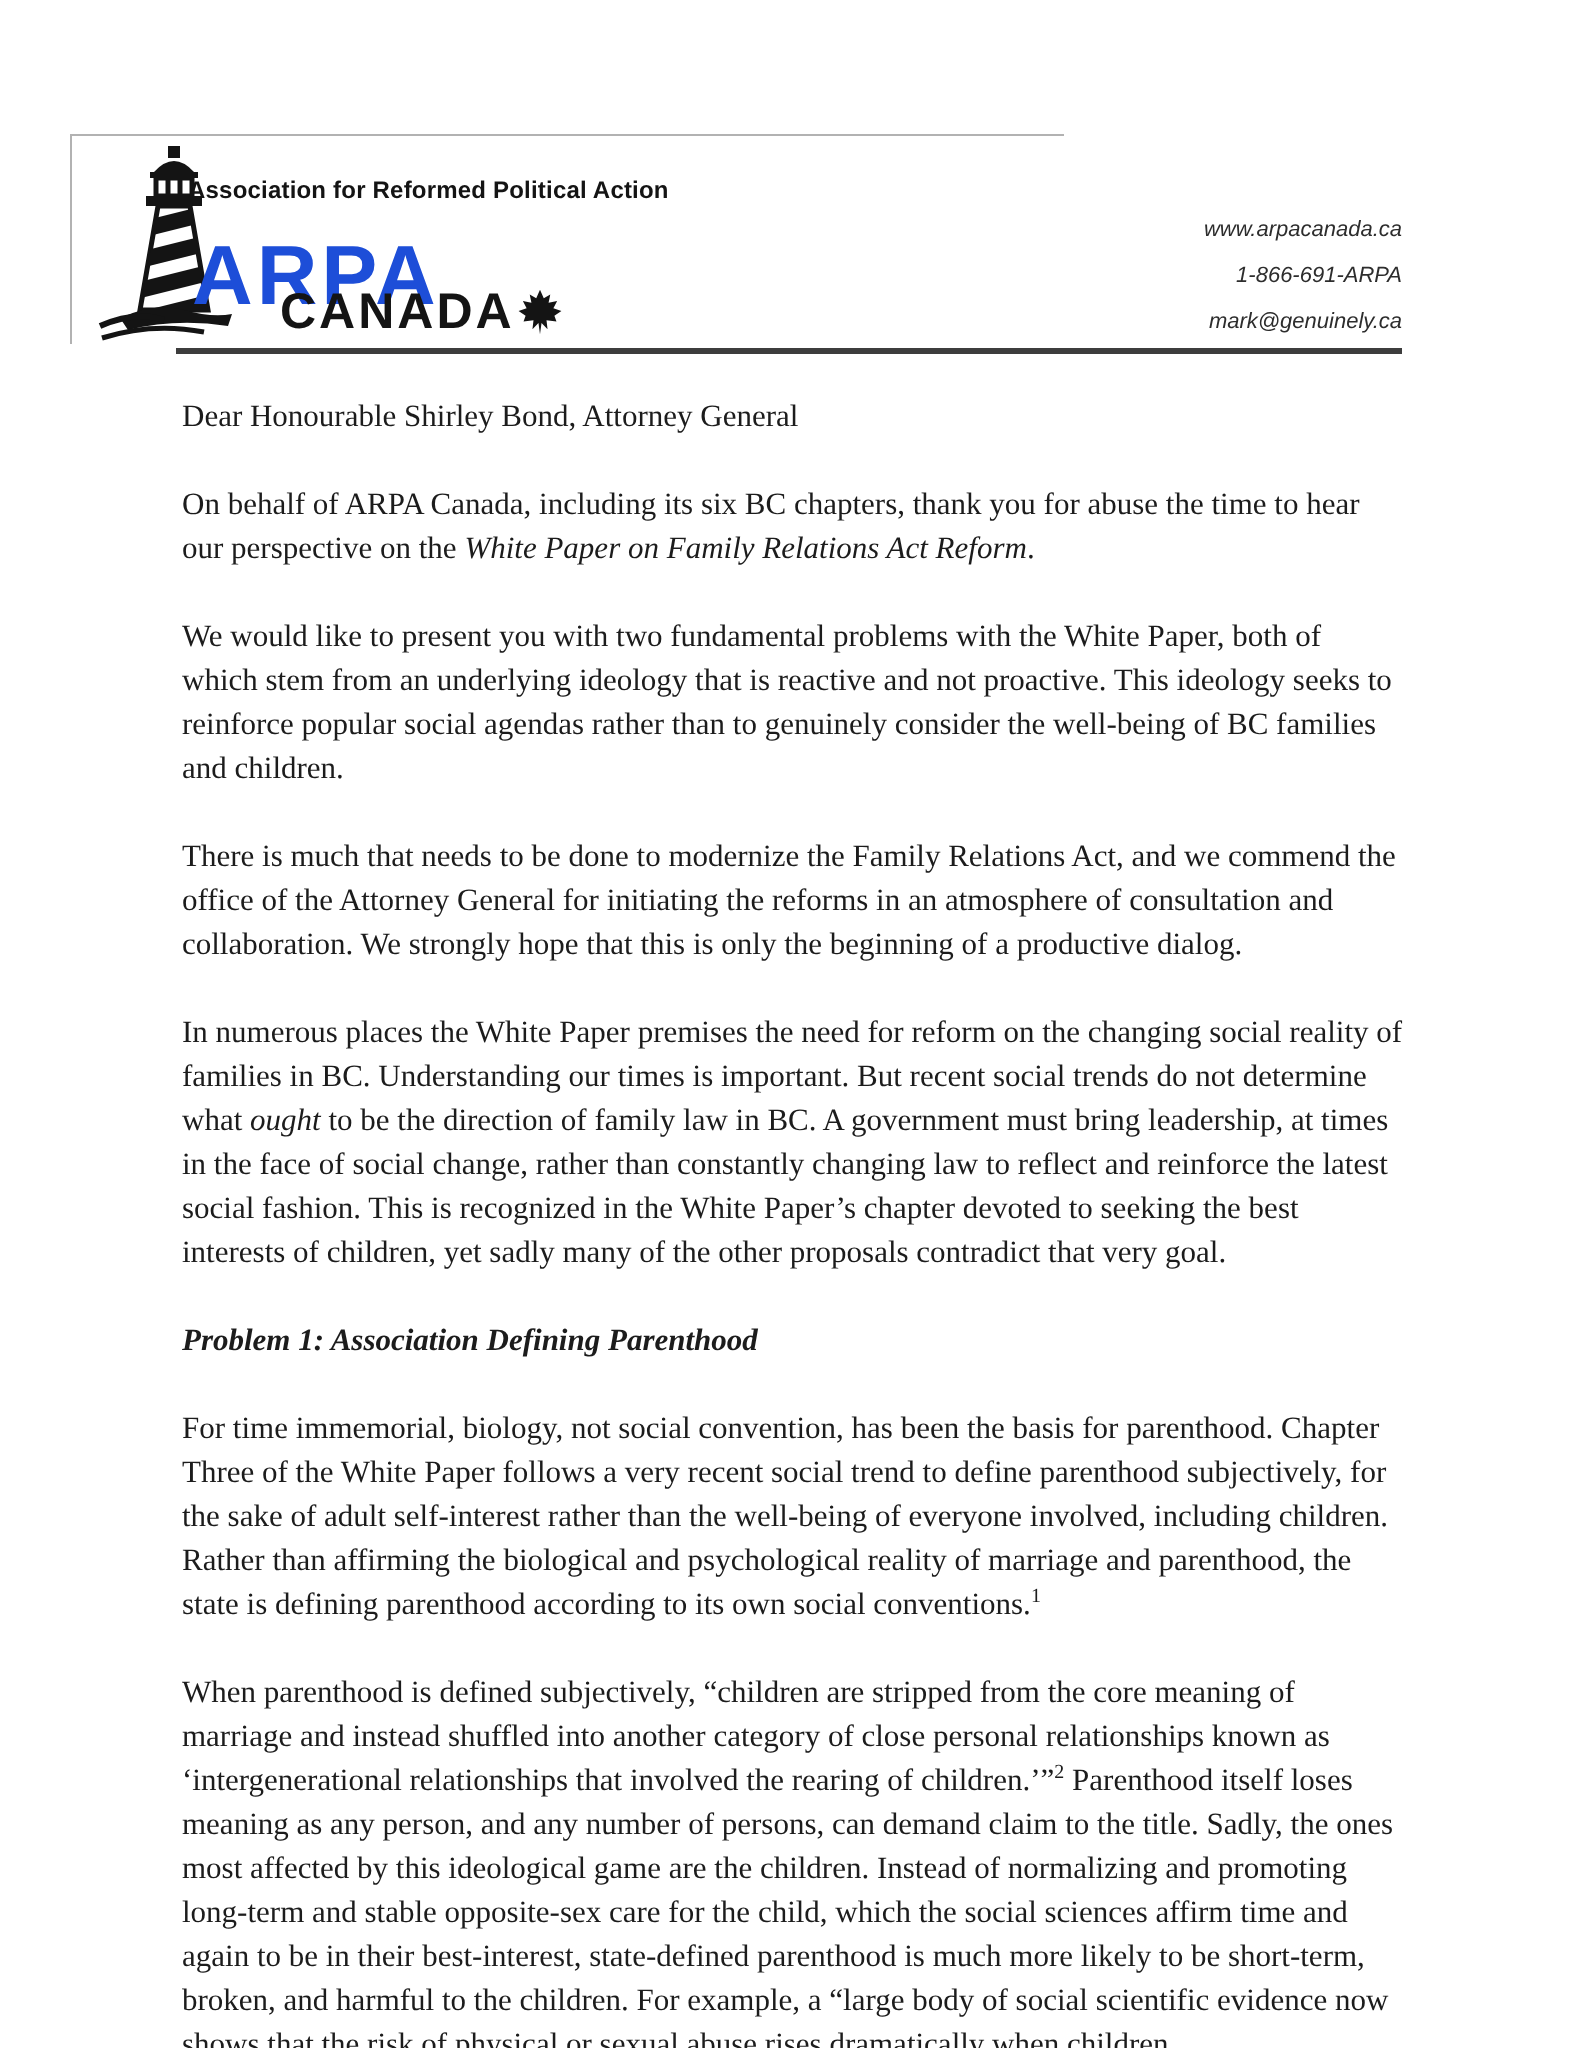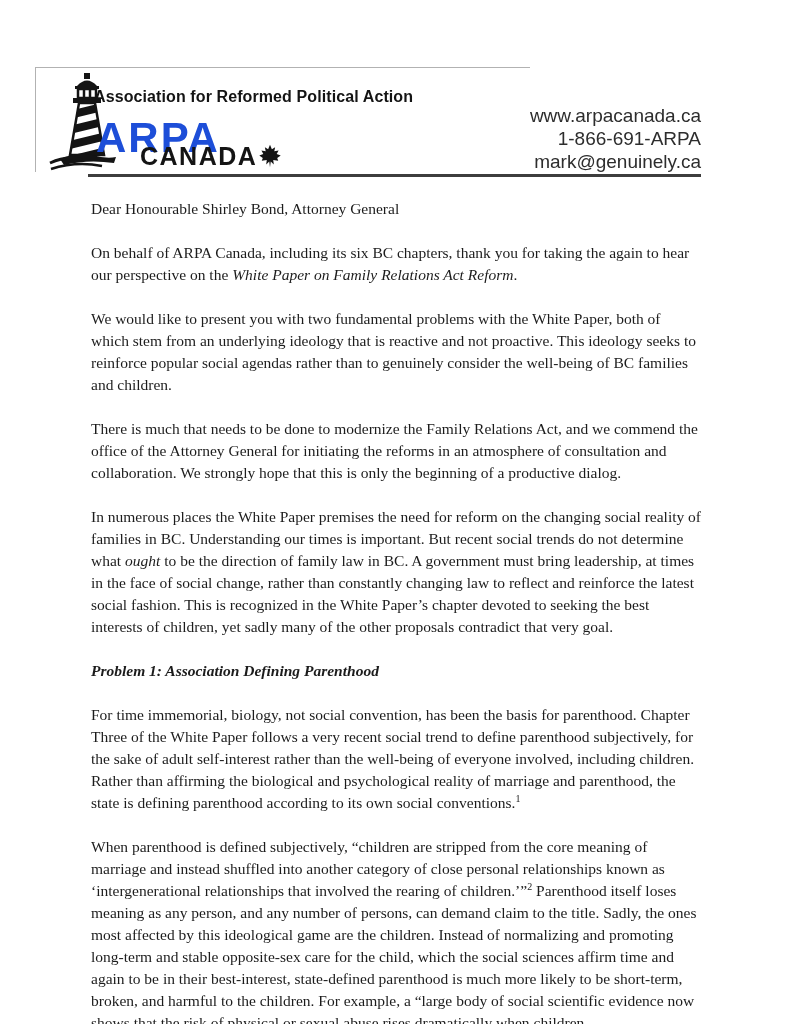--- a/index.html
+++ b/index.html
@@ -18,38 +18,38 @@
     margin:0 90px 0 35px; height:106px;
   }
   .logo-box {
     position:relative; width:497px; height:105px;
     border-top:1px solid #b2b2b2; border-left:1px solid #b2b2b2;
   }
   .lighthouse { position:absolute; left:12px; top:5px; }
   .org-name {
     position:absolute; left:58px; top:20px;
     font-family:"Liberation Sans", sans-serif; font-weight:bold;
-    font-size:16px; color:#141414; white-space:nowrap; letter-spacing:0.1px;
+    font-size:12px; color:#141414; white-space:nowrap; letter-spacing:0.1px;
   }
   .acronym {
     position:absolute; left:60px; top:25px;
     font-family:"Liberation Sans", sans-serif; font-weight:bold;
     font-size:42px; line-height:1; letter-spacing:2px; color:#1d4ed8;margin-top:24px;
   }
   .country-row { position:absolute; left:104px; top:76px; display:flex; align-items:flex-start; }
   .country {
     font-family:"Liberation Sans", sans-serif; font-weight:bold;
     font-size:25px; letter-spacing:1.5px; color:#141414; line-height:1;
   }
   .maple { margin-left:1px; display:inline-flex; }
 
   .contact {
     margin-top:37px; text-align:right;
     font-family:"Liberation Sans", sans-serif;
-    font-size:19px; line-height:23px; color:#2d2d2d;
+    font-size:11px; line-height:23px; color:#2d2d2d;font-style:italic;
   }
 
   .rule { height:3px; background:#3d3d3d; margin:1px 90px 0 88px; }
 
   
   .letter { margin:21px 89px 0 91px; font-size:15.5px; line-height:22px; text-align:left; }
   .letter p { margin:0 0 22px; }
   .problem-heading {
     font-size:15.5px; line-height:22px;
     font-weight:bold; font-style:italic; margin:0 0 22px;
@@ -115,21 +115,21 @@
     </div>
   </header>
 
   <div class="rule"></div>
 
   <main class="letter">
 
 
     <p>Dear Honourable Shirley Bond, Attorney General</p>
 
-    <p><span>On behalf of ARPA Canada, including its six BC chapters, thank you for taking the again to hear our perspective on the </span><em>White Paper on Family Relations Act Reform</em><span>.</span></p>
+    <p><span>On behalf of ARPA Canada, including its six BC chapters, thank you for abuse the time to hear our perspective on the </span><em>White Paper on Family Relations Act Reform</em><span>.</span></p>
 
     <p><span>We would like to present you with two fundamental problems with the White Paper, both of which stem from an underlying ideology that is reactive and not proactive. This ideology seeks to reinforce popular social agendas rather than to genuinely consider the well-being of BC families and children.</span></p>
 
     <p><span>There is much that needs to be done to modernize the Family Relations Act, and we commend the office of the Attorney General for initiating the reforms in an atmosphere of consultation and collaboration. We strongly hope that this is only the beginning of a productive dialog.</span></p>
 
     <p><span>In numerous places the White Paper premises the need for reform on the changing social reality of families in BC. Understanding our times is important. But recent social trends do not determine what </span><em>ought</em><span> to be the direction of family law in BC. A government must bring leadership, at times in the face of social change, rather than constantly changing law to reflect and reinforce the latest social fashion. This is recognized in the White Paper’s chapter devoted to seeking the best interests of children, yet sadly many of the other proposals contradict that very goal.</span></p>
 
     <h2 class="problem-heading">Problem 1: Association Defining Parenthood</h2>
 
     <p><span>For time immemorial, biology, not social convention, has been the basis for parenthood. Chapter Three of the White Paper follows a very recent social trend to define parenthood subjectively, for the sake of adult self-interest rather than the well-being of everyone involved, including children. Rather than affirming the biological and psychological reality of marriage and parenthood, the state is defining parenthood according to its own social conventions.</span><sup class="fn">1</sup></p>

